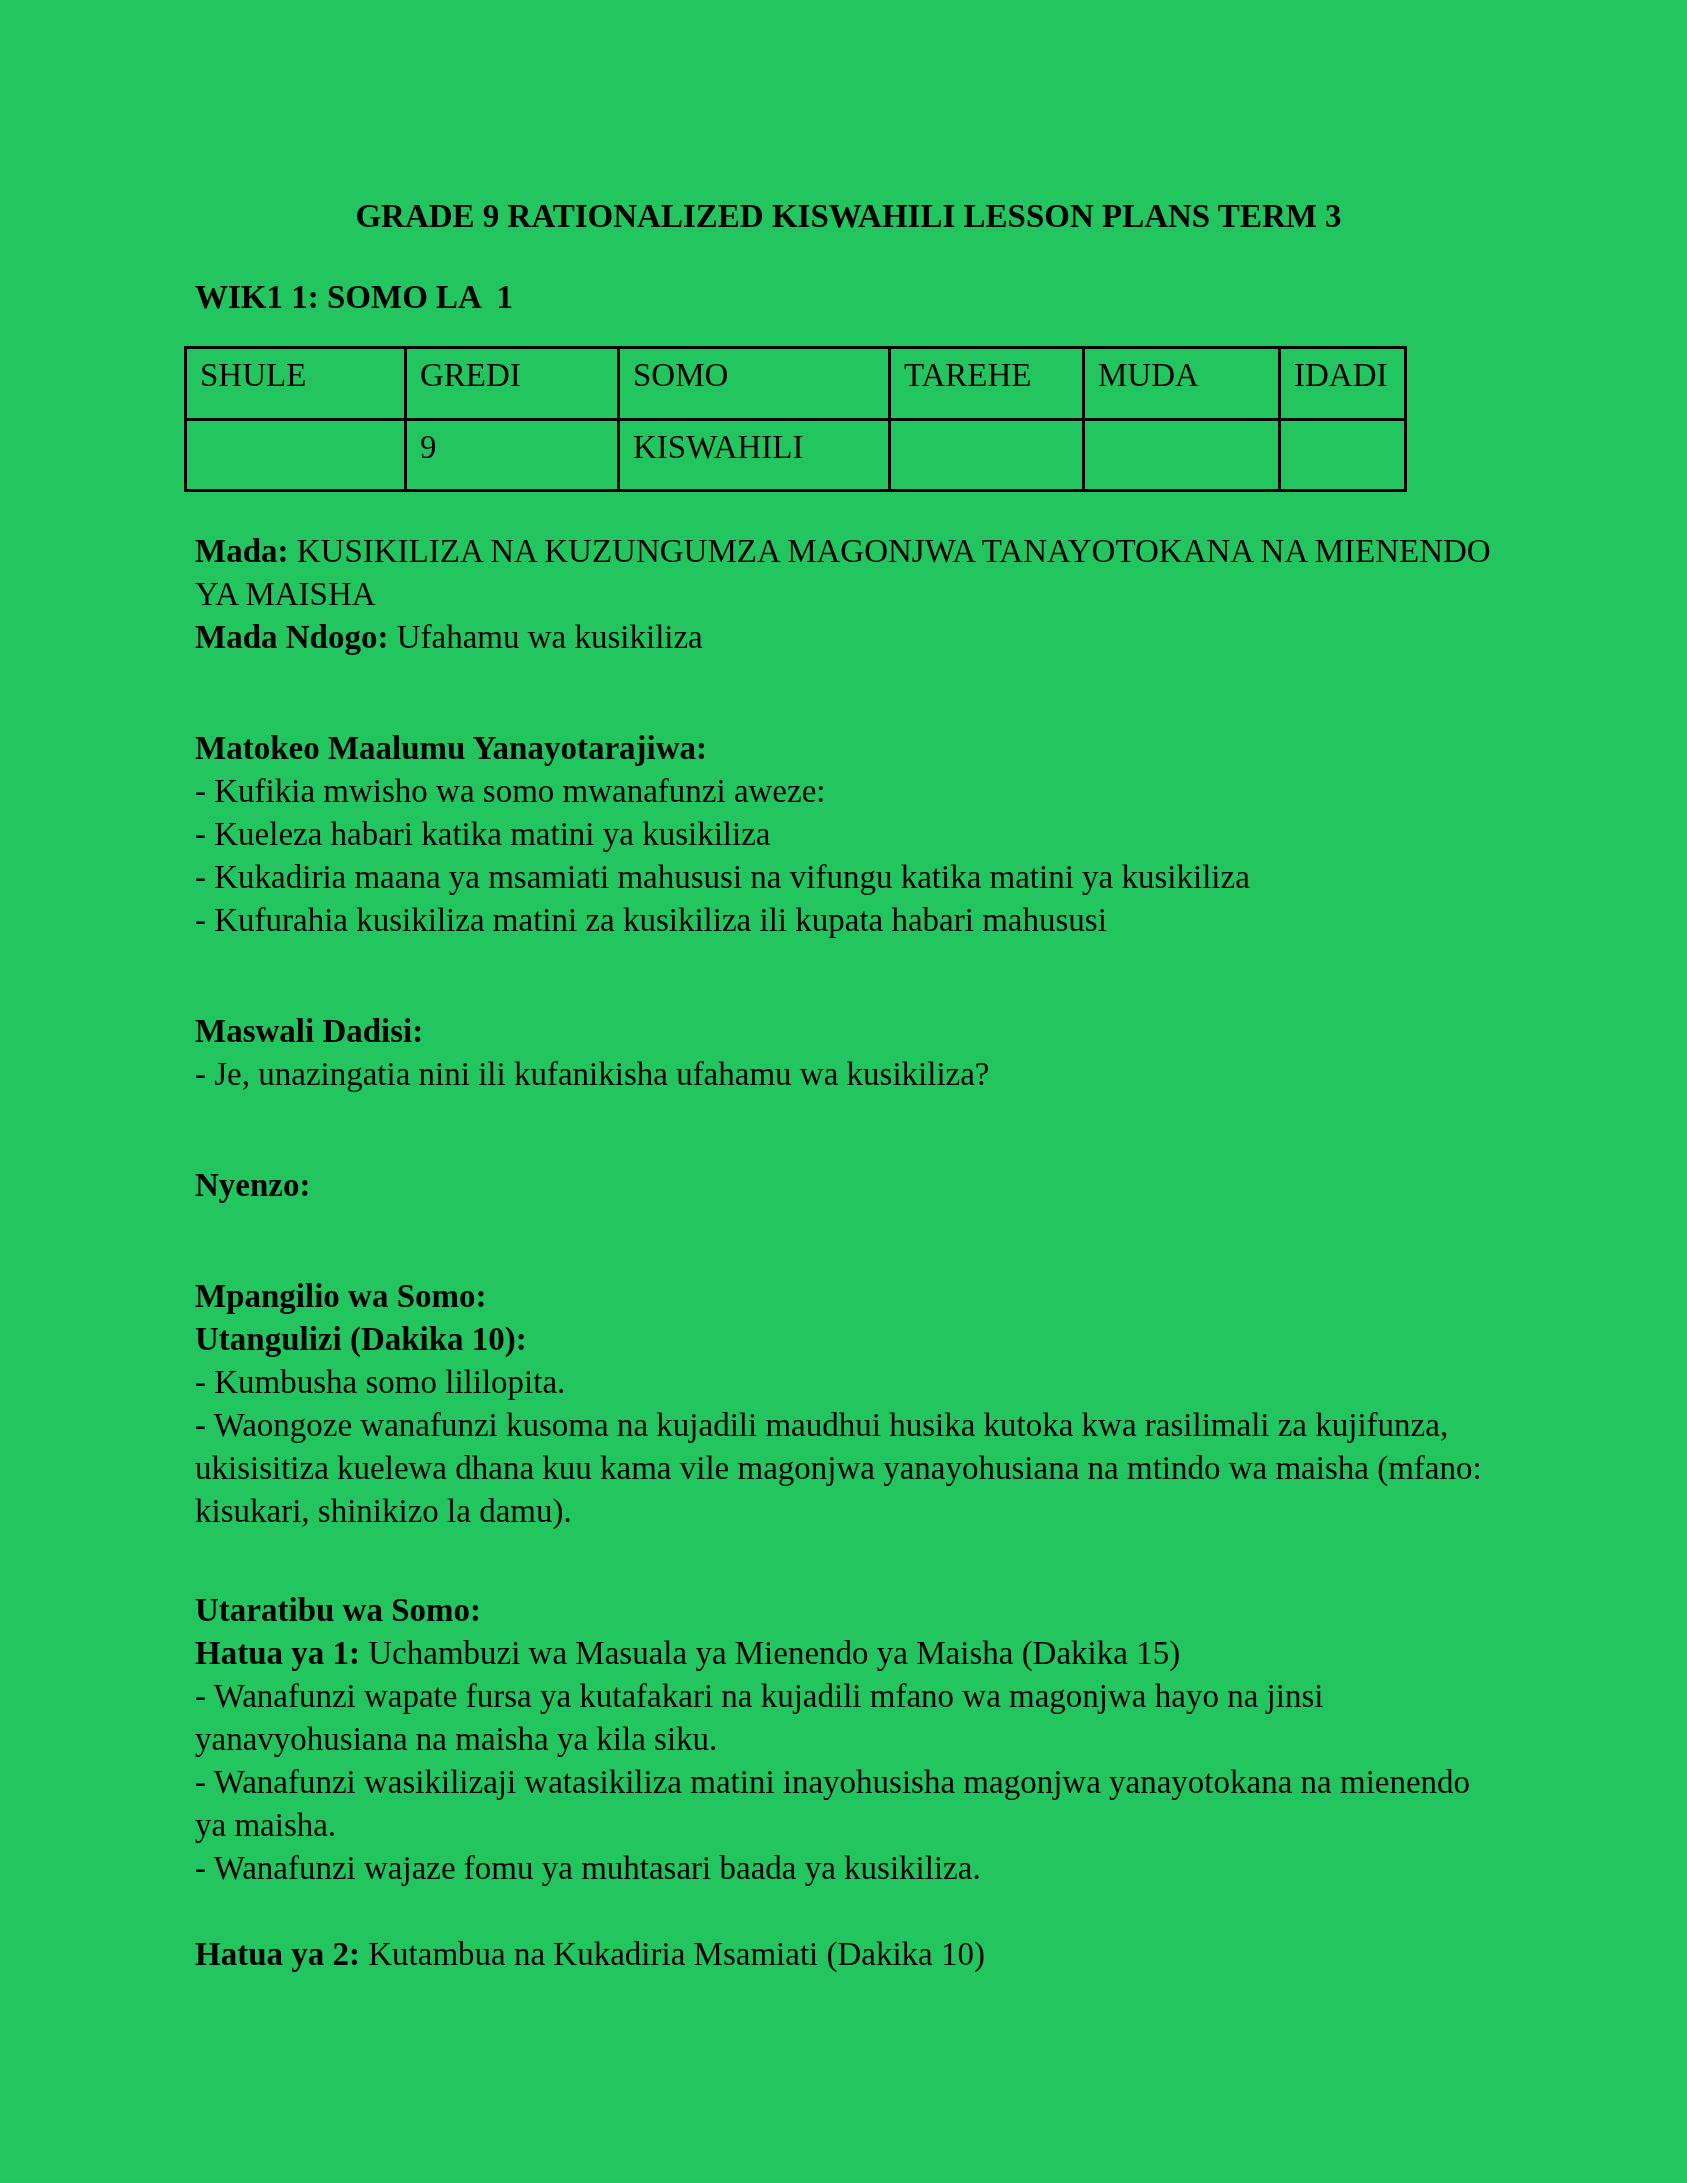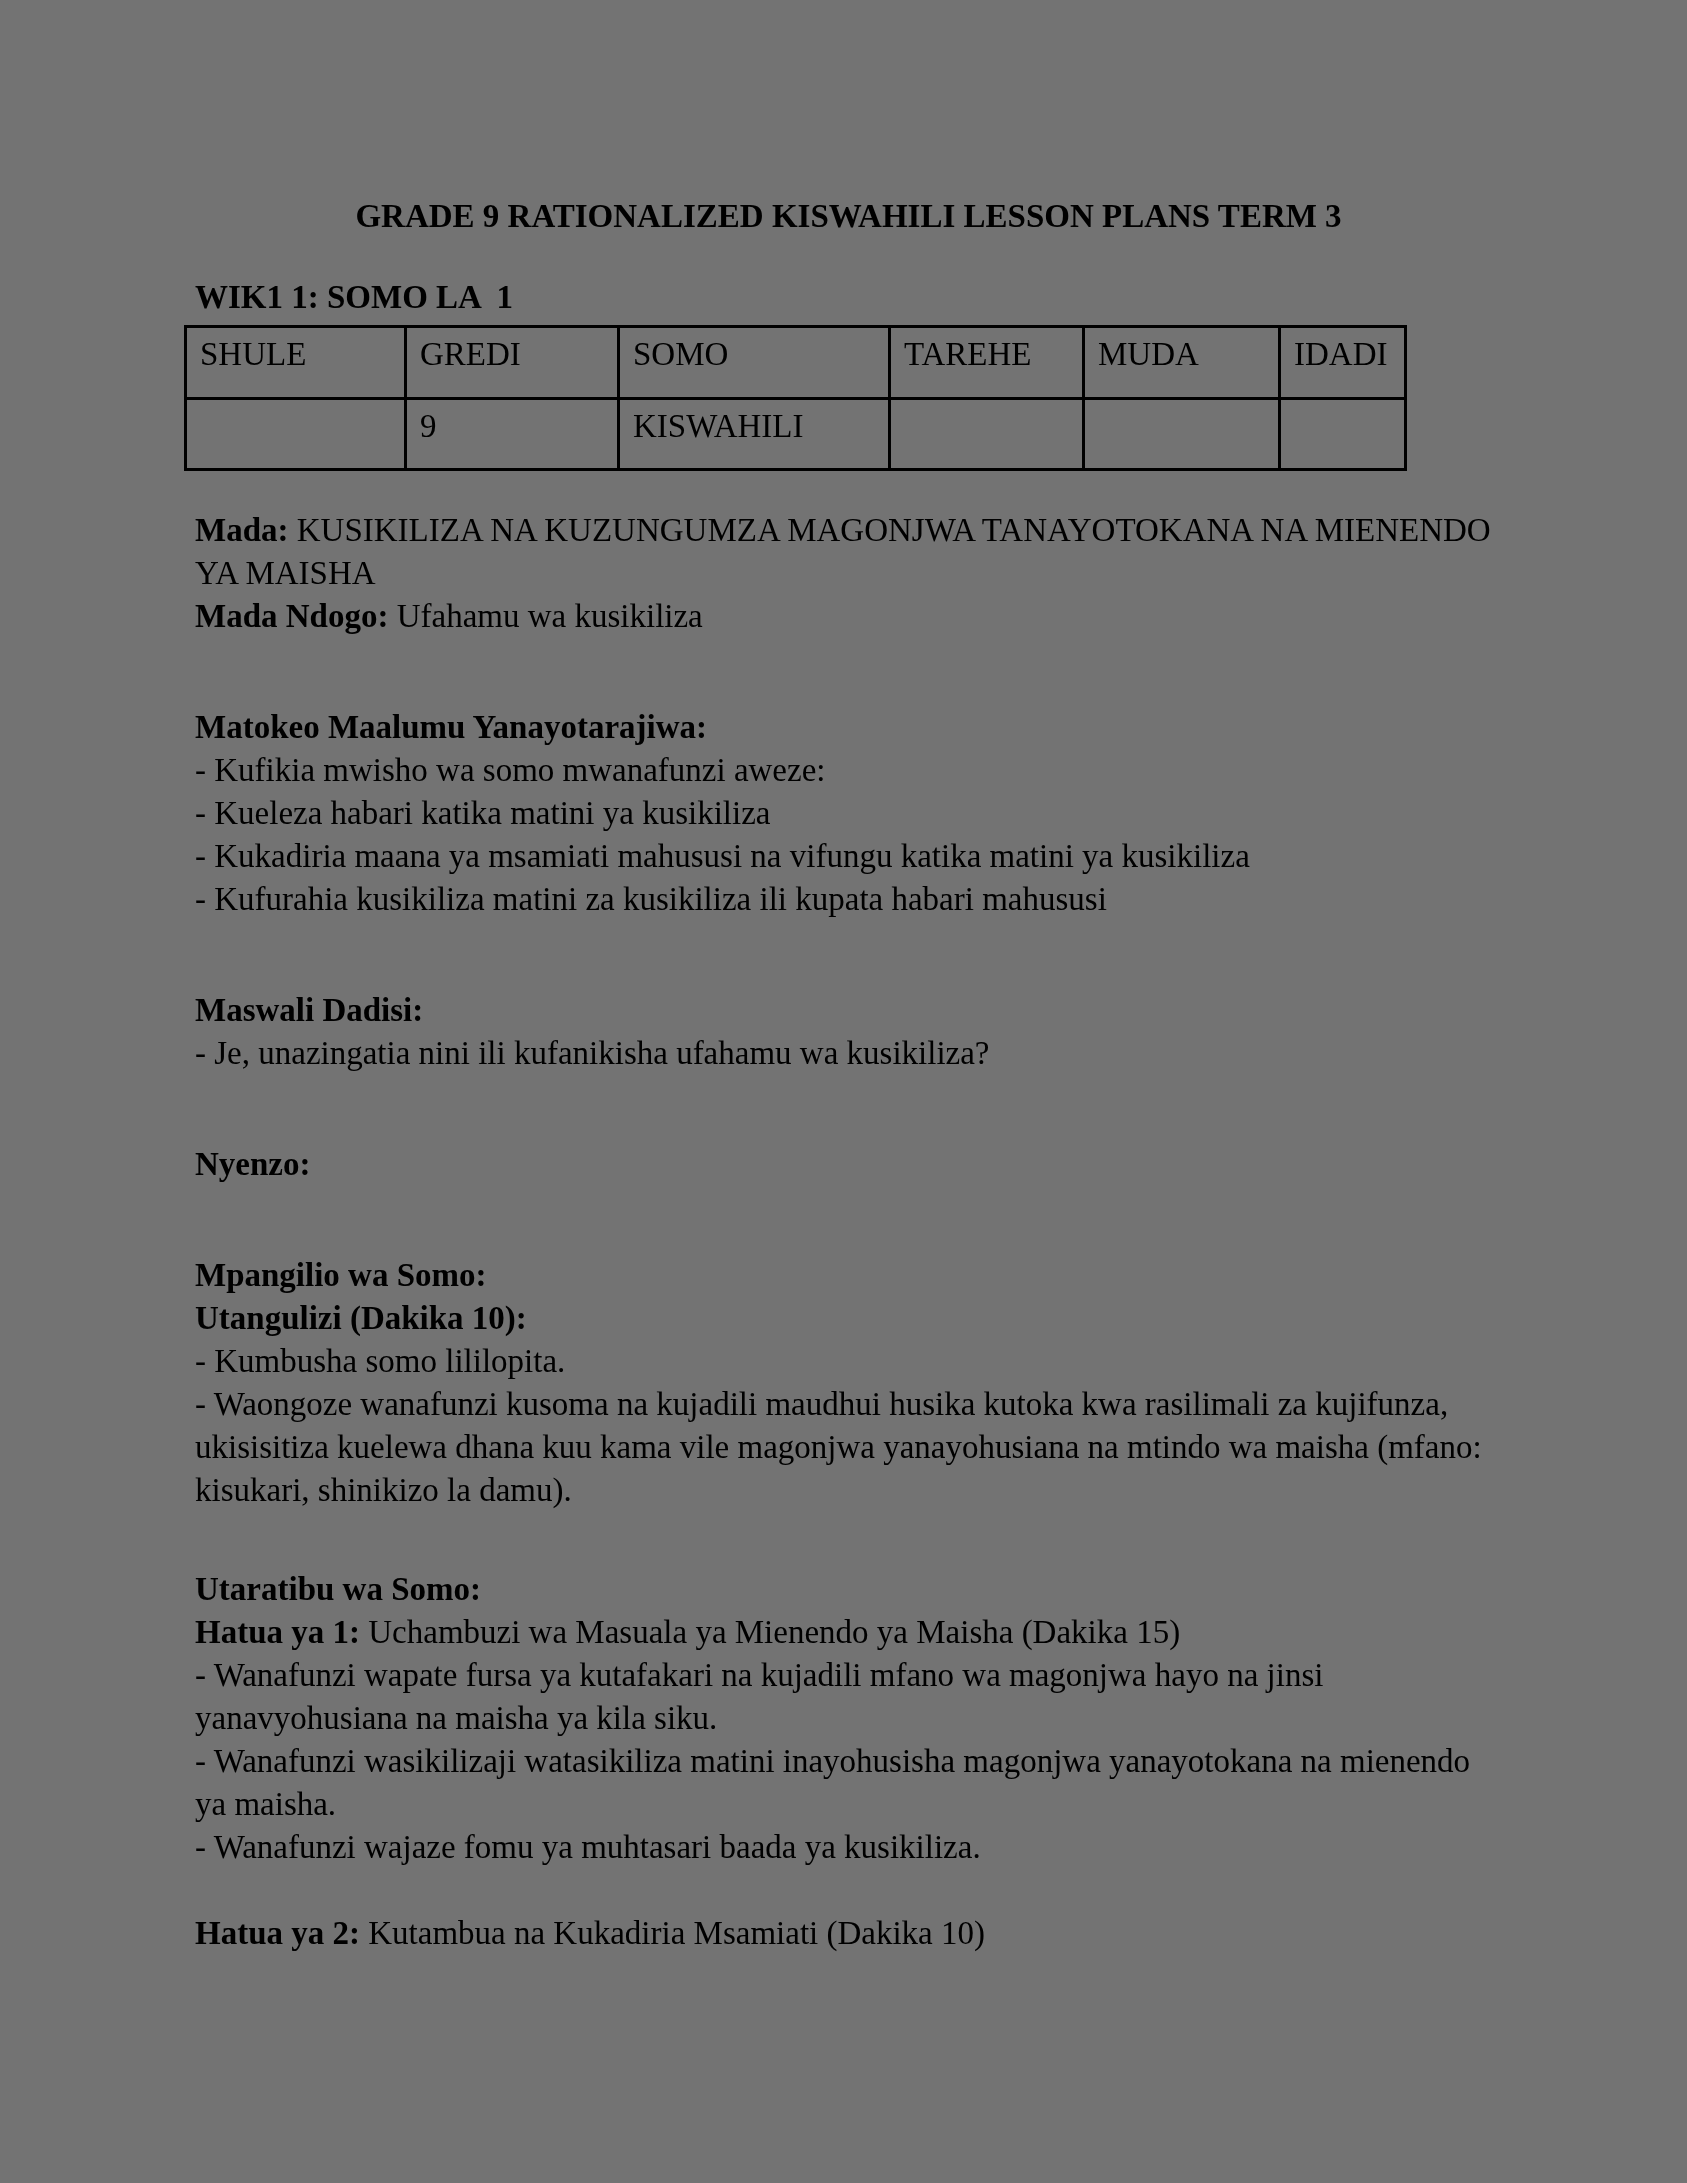--- a/index.html
+++ b/index.html
@@ -1,42 +1,42 @@
 <!DOCTYPE html>
 <html style="font-size:10.6px"><head>
 <meta charset="utf-8">
 <title>Lesson Plan</title>
 <style>
   html, body { margin: 0; padding: 0; background: #ffffff; }
   .page {
     position: relative;
     width: 1687px;
     height: 2183px;
-    background: #737373;
+    background: #22c55e;
     color: #000000;
     font-family: "Liberation Serif", "DejaVu Serif", serif;
     font-size: 33px;
     line-height: 43px;
     box-sizing: border-box;
     padding: 195px 185px 16px 195px;
     overflow: hidden;
   }
   p { margin: 0; }
   .bold { font-weight: bold; }
   .doc-title {
     font-weight: bold;
     text-align: center;
     line-height: 43px;
   }
   .week-heading {
     font-weight: bold;
     white-space: pre-wrap;
     margin-top: 38px;
   }
-  .mt-table { margin-top: 6px; }
+  .mt-table { margin-top: 27px; }
   .mt-para  { margin-top: 38px; }
   .mt-sec   { margin-top: 68px; }
   .mt-line  { margin-top: 43px; }
   .mt-xl    { margin-top: 56px; }
   table.info {
     border-collapse: collapse;
     table-layout: fixed;
     width: 1220px;
     margin-left: -11.2px;
   }

